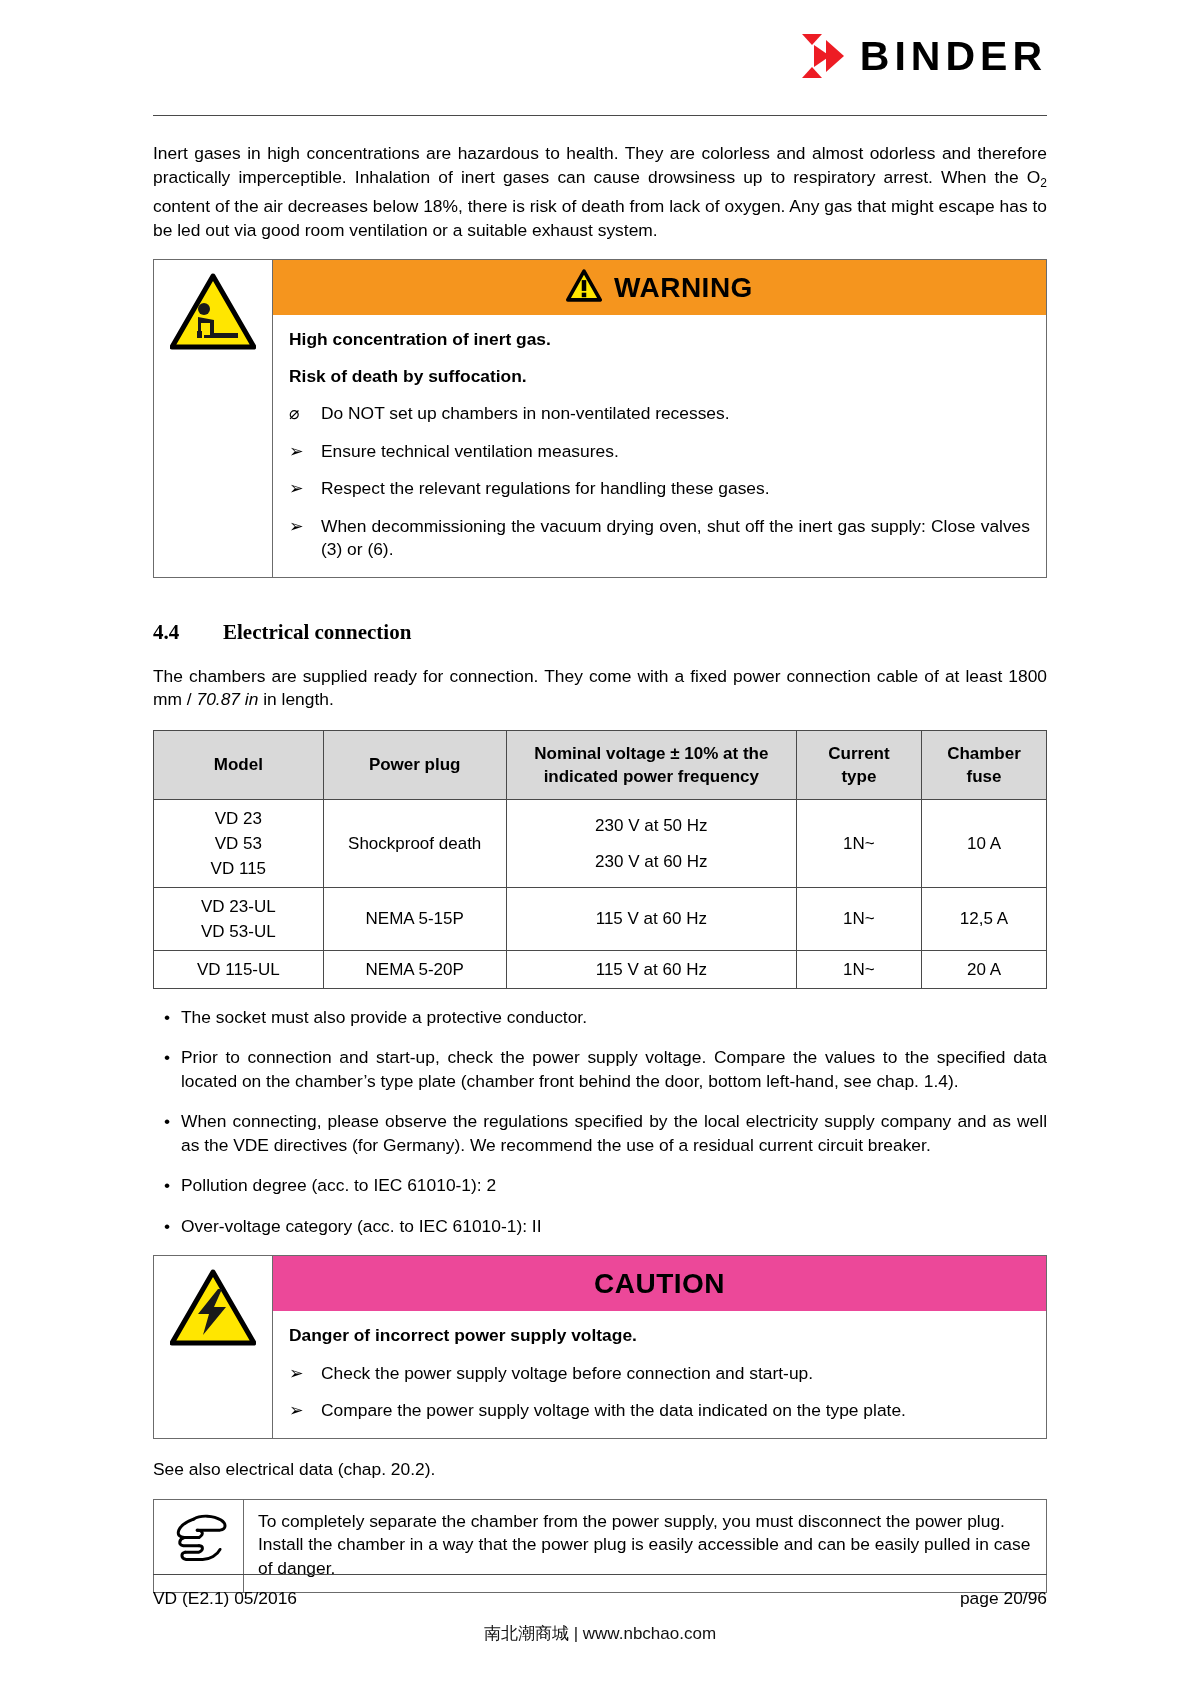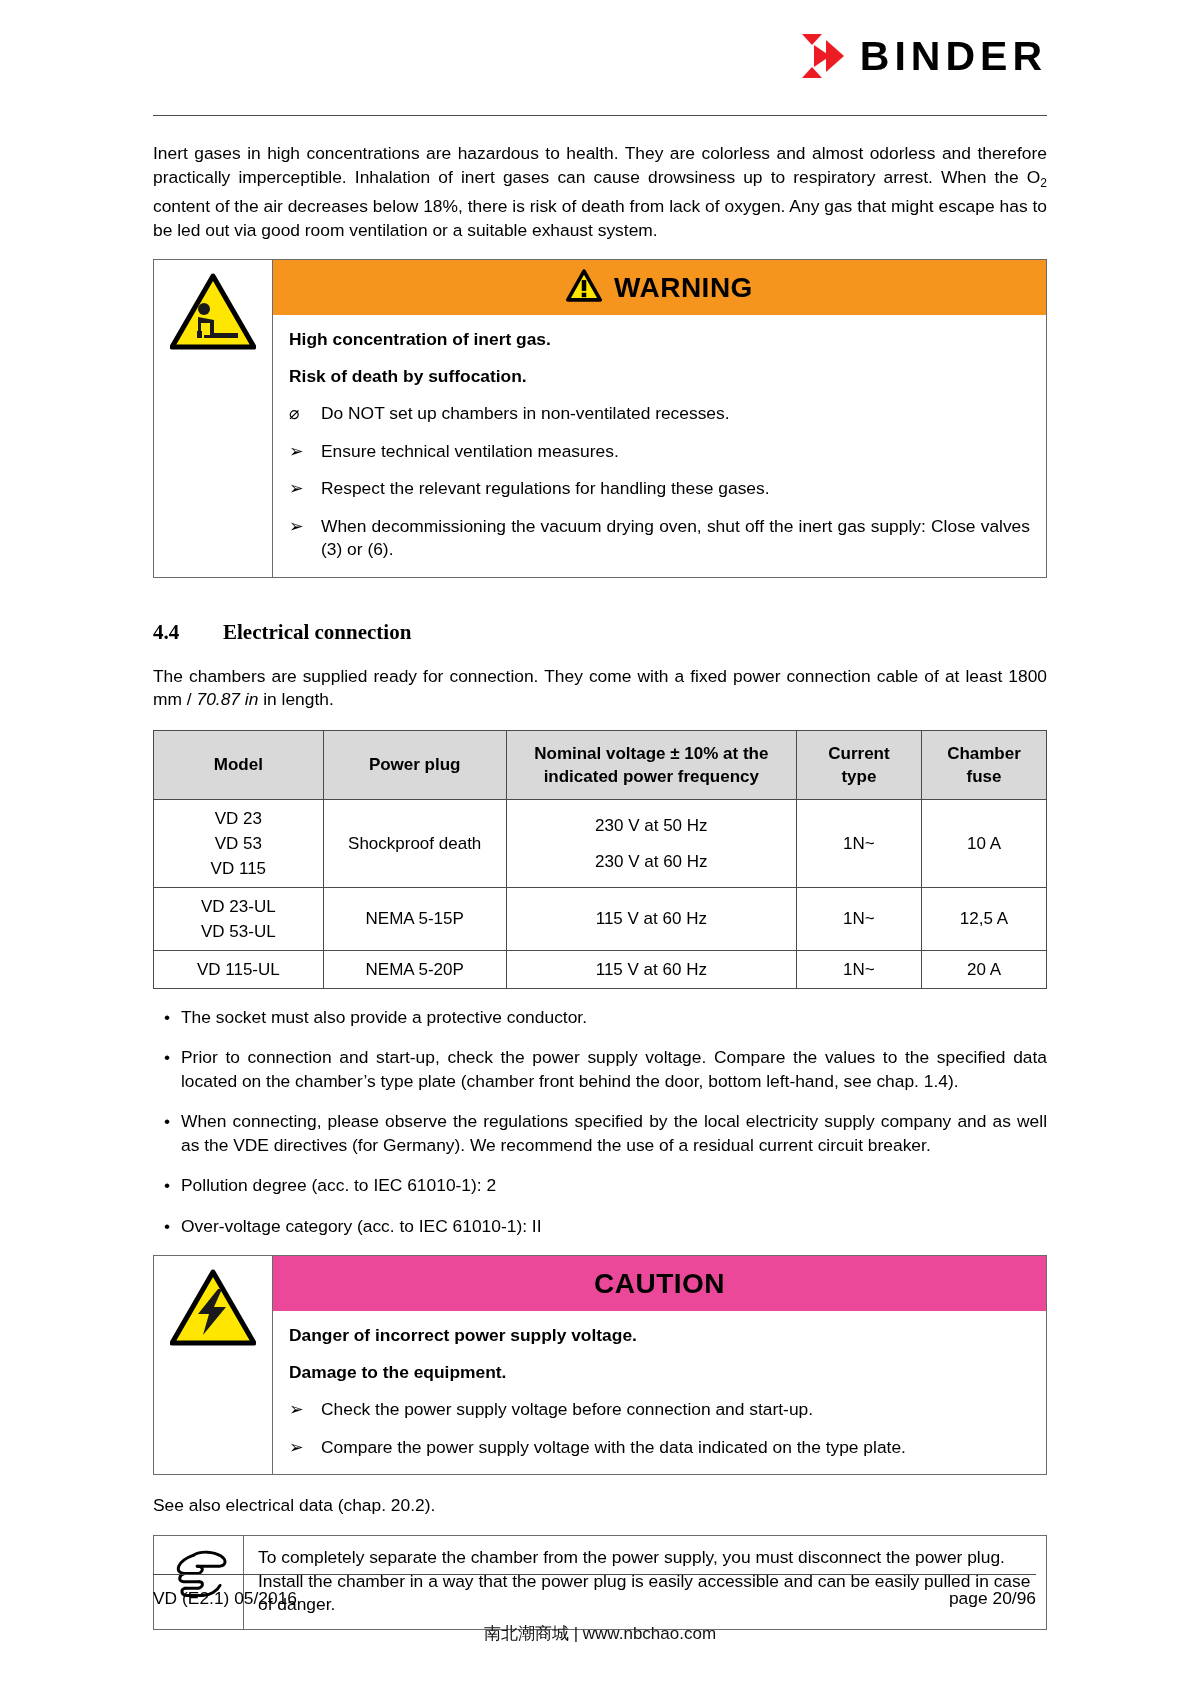--- a/index.html
+++ b/index.html
@@ -211,21 +211,21 @@
   .see-also {
     font-size: 17.4px;
     line-height: 23.5px;
     margin-top: 19px;
   }
 
   
   .footer {
     position: absolute;
     left: 153px;
-    right: 164px;
+    right: 153px;
     bottom: 96px;
   }
   .footer-rule { border-top: 1.6px solid #4a4a4a; }
   .footer-row {
     display: flex;
     justify-content: space-between;
     font-size: 17.4px;
     margin-top: 13px;
   }
   .watermark {
@@ -416,21 +416,20 @@
           <polygon points="48,20 28,45 39,45 33,66 56,38 44,38 52,20" fill="#1a1a1a"></polygon>
         </svg>
       </span>
     </div>
     <div class="alert-body">
       <div class="alert-banner caution">
         <span class="alert-banner-title">CAUTION</span>
       </div>
       <div class="alert-content">
         <div class="alert-line">Danger of incorrect power supply voltage.</div>
-        <div class="alert-line">Damage to the equipment.</div>
         <div class="alert-item">
           <span class="mark">➢</span>
           <span class="txt">Check the power supply voltage before connection and start-up.</span>
         </div>
         <div class="alert-item">
           <span class="mark">➢</span>
           <span class="txt">Compare the power supply voltage with the data indicated on the type plate.</span>
         </div>
       </div>
     </div>

